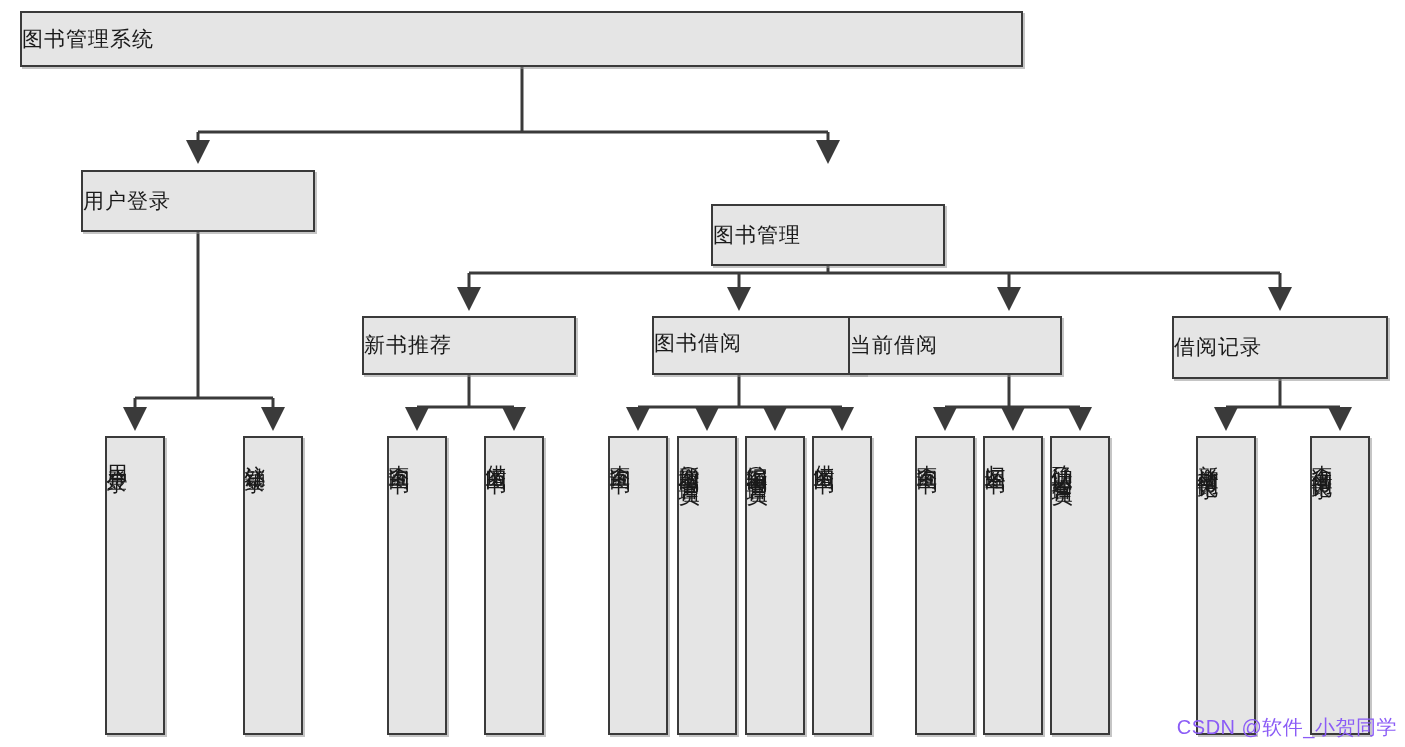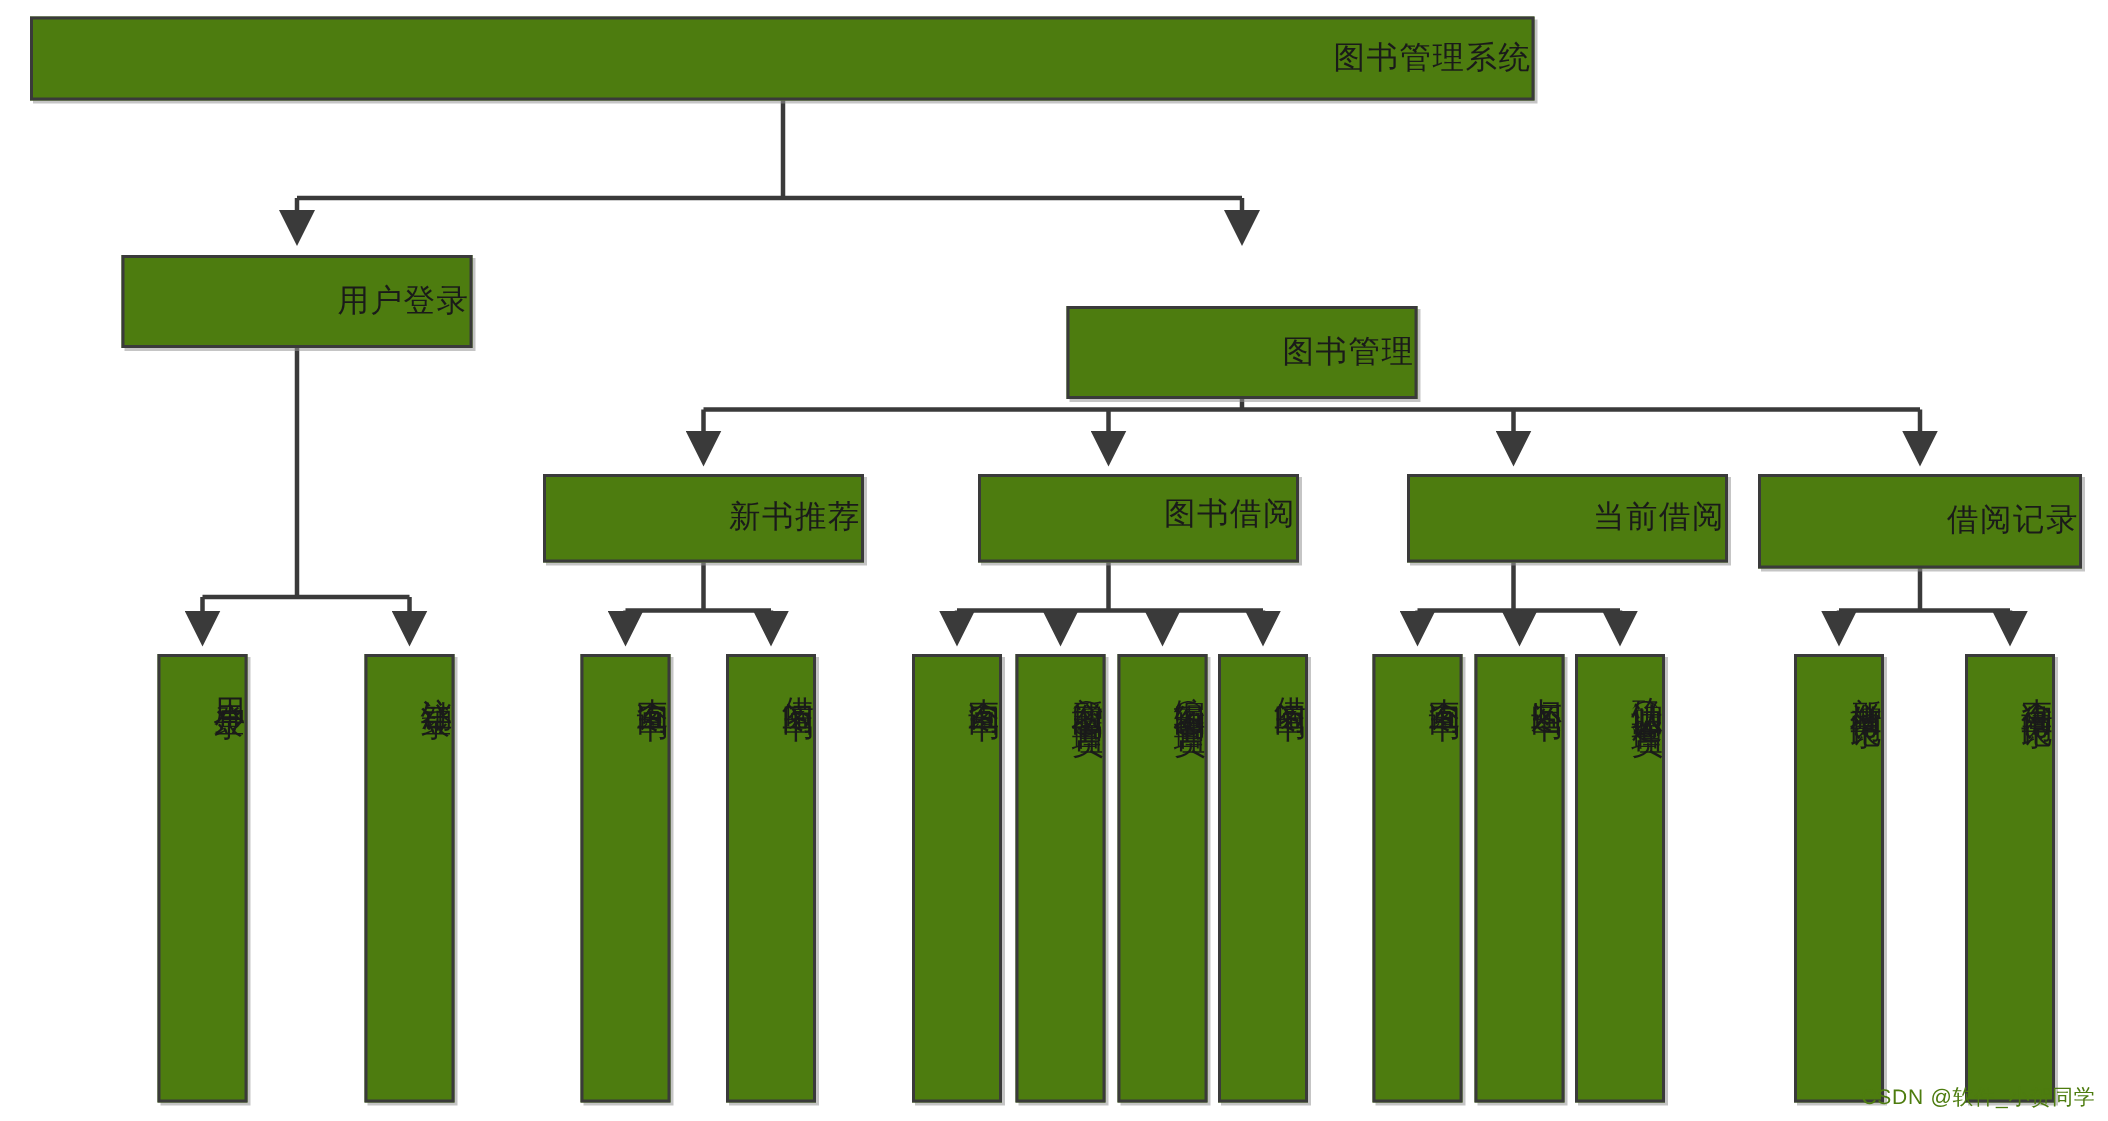--- a/index.html
+++ b/index.html
@@ -8,25 +8,25 @@
     background:#ffffff;
     font-family:"Liberation Sans","DejaVu Sans",sans-serif;
     overflow:hidden;
     position:relative;
   }
   #diagram{position:absolute;left:0;top:0;width:1405px;height:747px;}
   .node{
     position:absolute;
     box-sizing:border-box;
     border:2px solid #3a3a3a;
-    background:#4d7c0f;
+    background:#e5e5e5;
     box-shadow:2px 2px 0 rgba(150,150,150,.55);
     display:flex;
     align-items:center;
-    justify-content:flex-end;
+    justify-content:flex-start;
     color:#1a1a1a;
   }
   .node .lbl{
     font-size:21px;
     line-height:1.15;
     letter-spacing:1px;
     white-space:nowrap;
   }
   .node.vert{
     align-items:flex-start;
@@ -37,22 +37,22 @@
     text-orientation:upright;
     font-size:21px;
     letter-spacing:3px;
     white-space:nowrap;
     line-height:1;
   }
   #edges{position:absolute;left:0;top:0;width:1405px;height:747px;pointer-events:none;}
   .watermark{
     position:absolute;
     right:8px;bottom:6px;
-    font-size:14px;
-    color:#4d7c0f;
+    font-size:20px;
+    color:#8b5cf6;
     white-space:nowrap;
     letter-spacing:.5px;
   }
 </style>
 </head>
 <body>
 
 <div id="diagram">
   <svg id="edges" viewBox="0 0 1405 747">
     <defs>
@@ -112,21 +112,21 @@
       </div>
       <div class="node" style="left: 711px; top: 170px; width: 234px; height: 62px; margin-top: 34px;">
         <span class="lbl">图书管理</span>
       </div>
       <div class="node" style="left: 362px; top: 316px; width: 214px; height: 59px;">
         <span class="lbl">新书推荐</span>
       </div>
       <div class="node" style="left: 652px; top: 316px; width: 214px; height: 59px; font-family: Liberation Mono, monospace;">
         <span class="lbl">图书借阅</span>
       </div>
-      <div class="node" style="left: 938px; top: 316px; width: 214px; height: 59px; padding-left: 28px;">
+      <div class="node" style="left: 848px; top: 316px; width: 214px; height: 59px;">
         <span class="lbl">当前借阅</span>
       </div>
       <div class="node" style="left: 1172px; top: 316px; width: 216px; height: 63px;">
         <span class="lbl">借阅记录</span>
       </div>
       <div class="node vert" style="left: 105px; top: 436px; width: 60px; height: 299px;">
         <span class="lbl">用户登录</span>
       </div>
       <div class="node vert" style="left: 243px; top: 436px; width: 60px; height: 299px;">
         <span class="lbl">注销登录</span>

